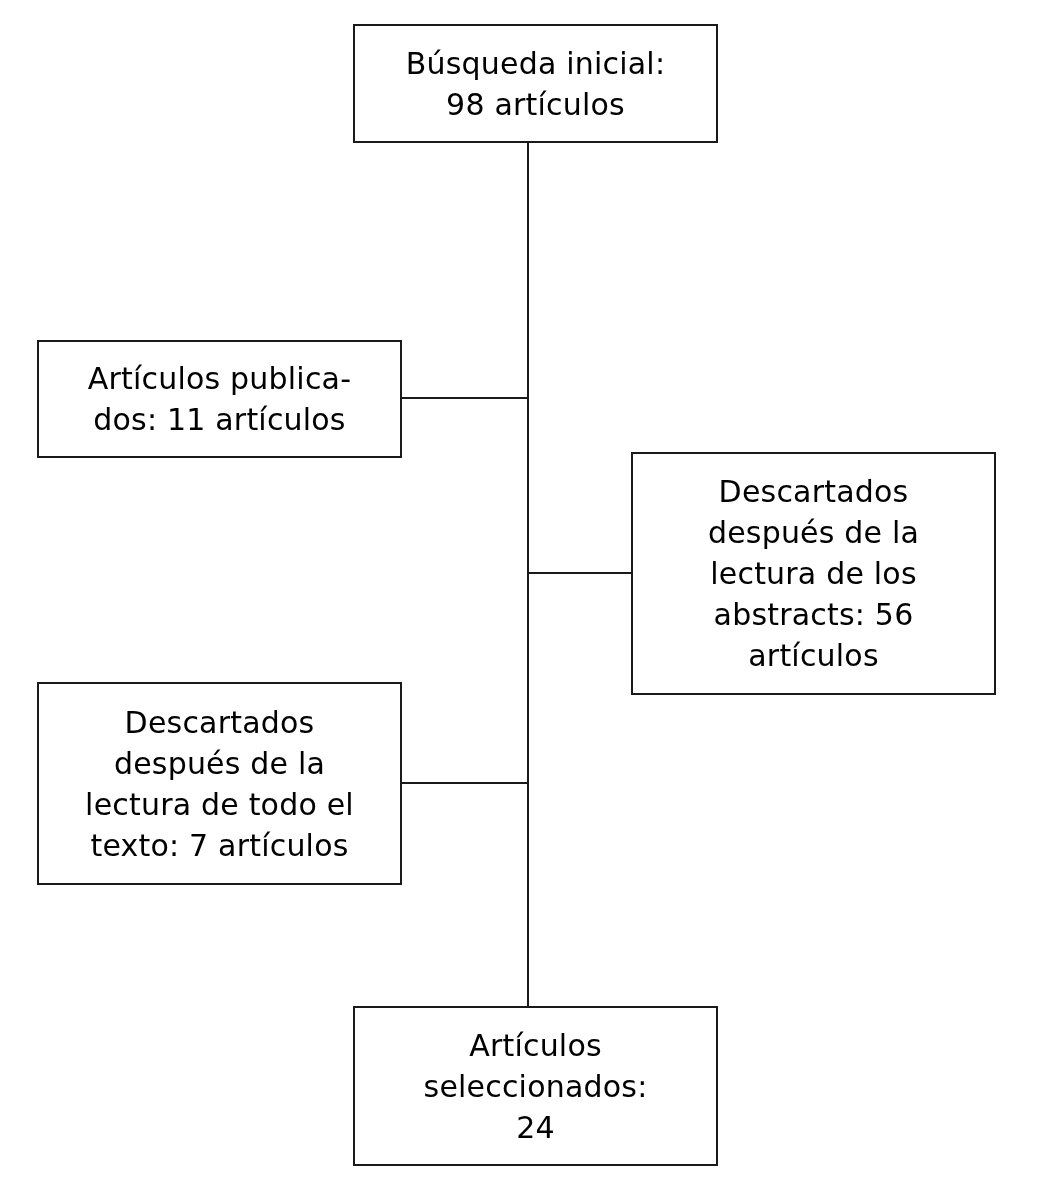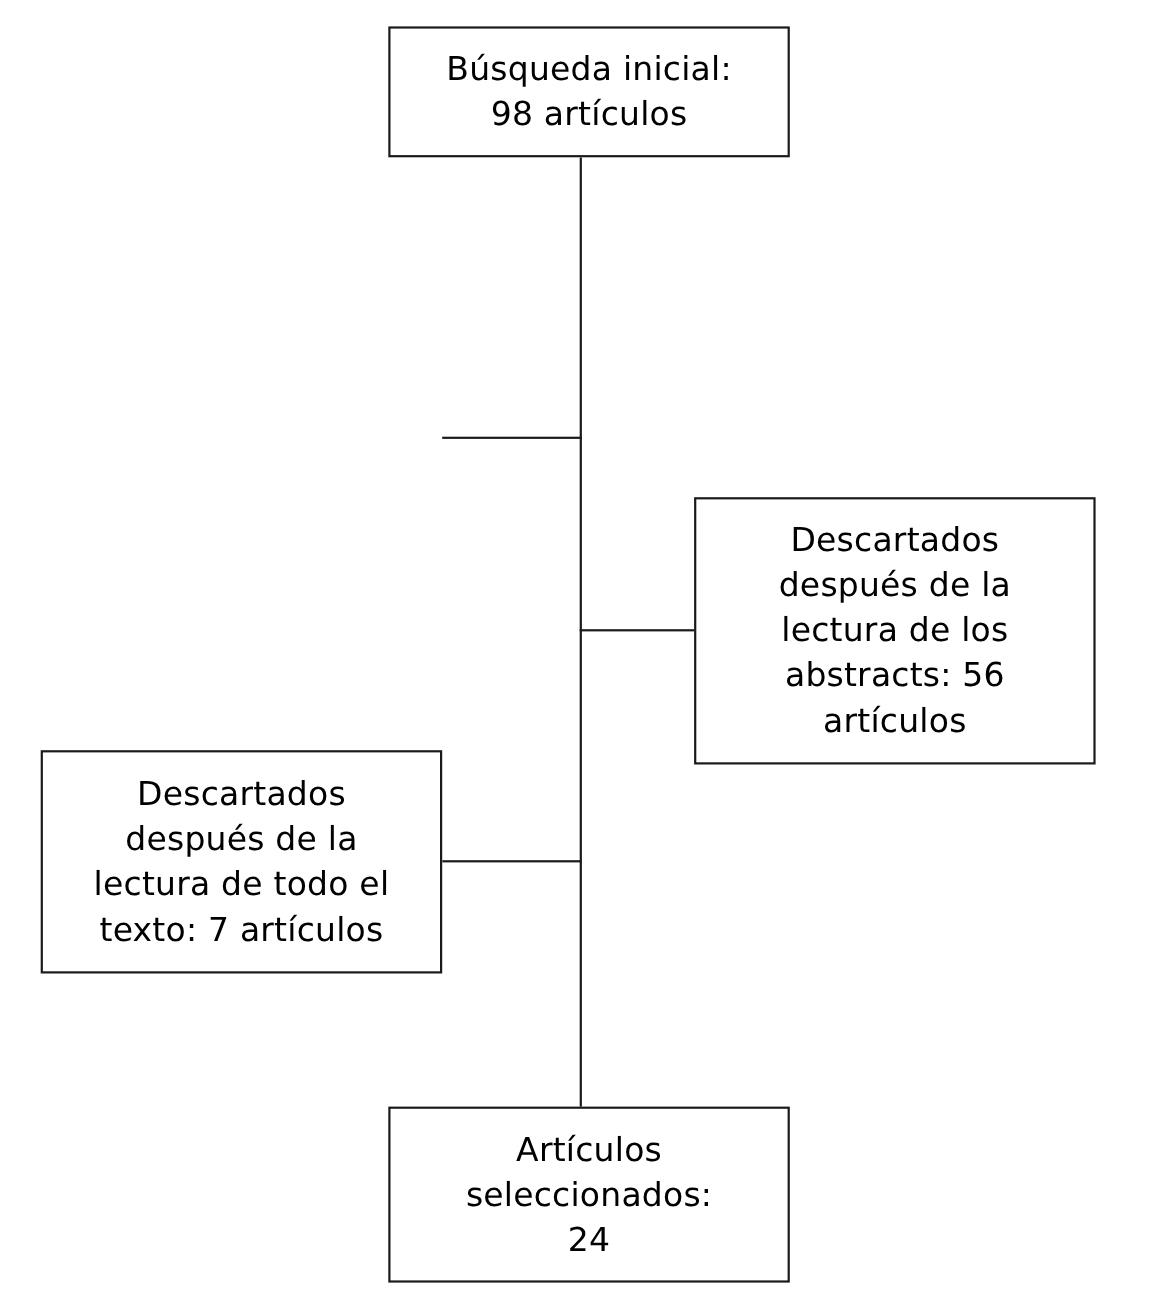--- a/index.html
+++ b/index.html
@@ -69,20 +69,24 @@
 
   <div class="connector h" id="branch-abstracts"></div>
 
   <div class="connector h" id="branch-fulltext"></div>
 
   <div class="node" id="node-initial">
     <span class="node-label">Búsqueda inicial:
 98 artículos</span>
   </div>
 
+  <div class="node" id="node-published">
+    <span class="node-label">Artículos publica-
+dos: 11 artículos</span>
+  </div>
 
   <div class="node" id="node-abstracts">
     <span class="node-label">Descartados
 después de la
 lectura de los
 abstracts: 56
 artículos</span>
   </div>
 
   <div class="node" id="node-fulltext">

